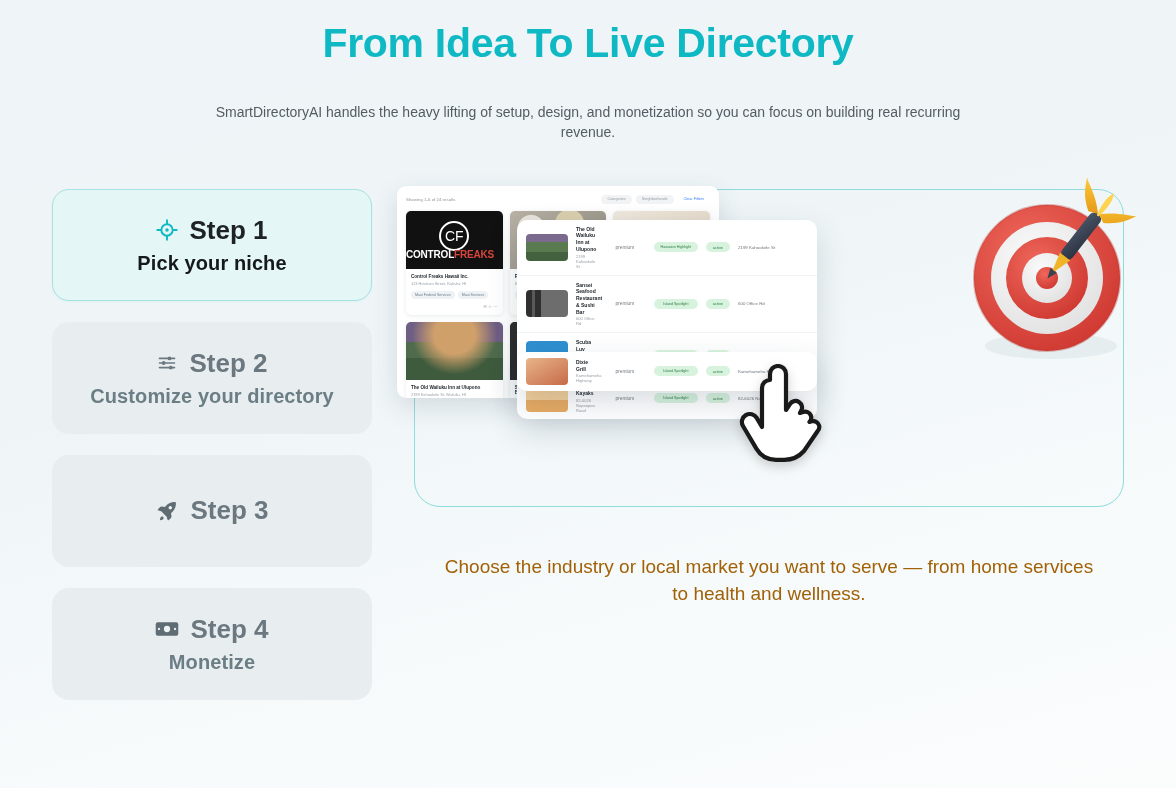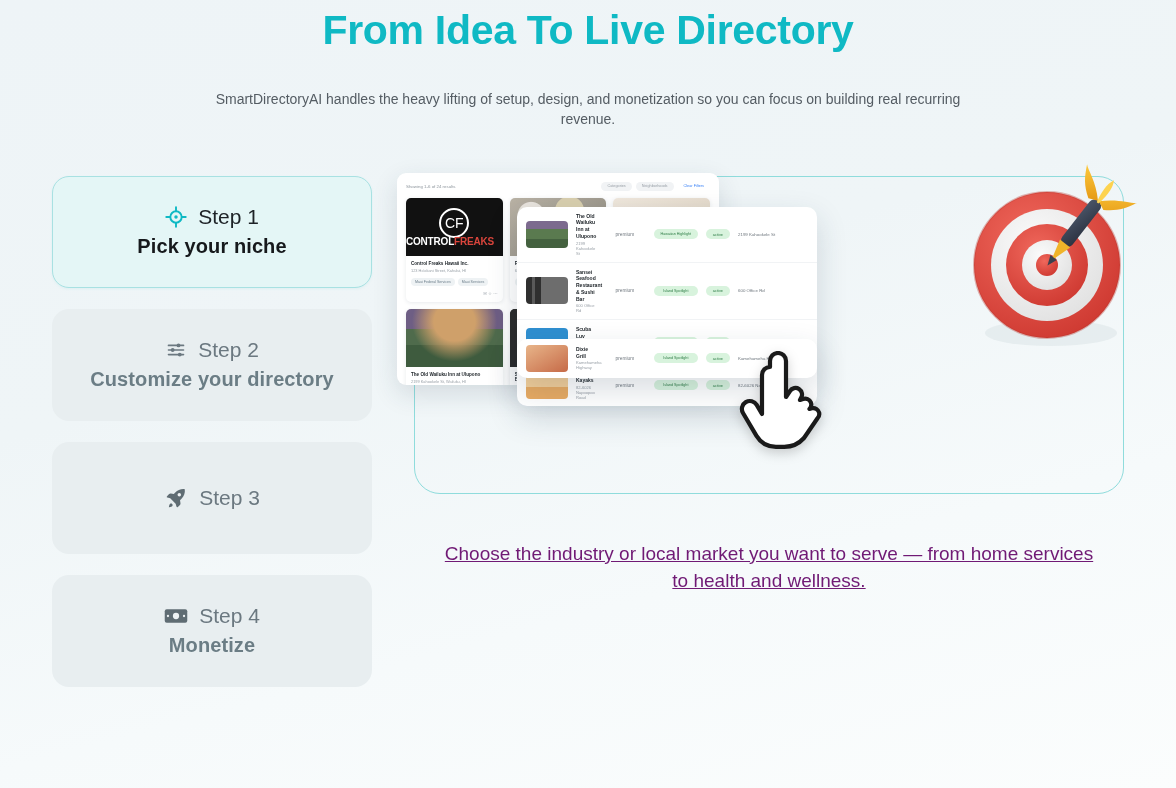--- a/index.html
+++ b/index.html
@@ -8,21 +8,21 @@
     width: 1176px;
     height: 788px;
     overflow: hidden;
     font-family: "Liberation Sans", sans-serif;
     background: linear-gradient(165deg, #eef4f7 0%, #eff5f7 40%, #f6fafb 70%, #fbfdfd 100%);
     position: relative;
   }
 
   
   .hero-head {
-    padding-top: 5px;
+    padding-top: 18px;
     text-align: center;
   }
   .hero-title {
     font-size: 41px;
     font-weight: bold;
     line-height: 1.22;
     letter-spacing: -0.3px;
   }
   .title-line-1 { color: #0fb9c4; display: block; }
   .title-line-2 { color: #17181b; display: block; }
@@ -70,23 +70,23 @@
     border: 1px solid #a8e1e2;
     box-shadow: 0 1px 3px rgba(15,185,196,0.08);
   }
 
   .step-row {
     display: flex;
     align-items: center;
     gap: 11px;
   }
   .step-num {
-    font-size: 21px;
+    font-size: 26px;
     color: #6b7880;
-    font-weight: normal;
+    font-weight: bold;
   }
   .step-card.active .step-num { color: #1d2226; }
 
   .step-label {
     font-size: 20px;
     font-weight: bold;
     color: #6b7d85;
     letter-spacing: 0.1px;
   }
   .step-card.active .step-label { color: #16191c; }
@@ -310,23 +310,22 @@
     right: -2px;
     top: 6px;
     width: 188px; height: 200px;
   }
 
   .illus-caption {
     margin-top: 46px;
     text-align: center;
     font-size: 19px;
     line-height: 1.45;
-    color: #701a75;
+    color: #a16207;
     padding: 0 22px;
-    text-decoration: underline;
   }
 </style>
 </head>
 <body>
 
 <div class="hero-head">
   <h1 class="hero-title">
     <span class="title-line-1">From Idea To Live Directory</span>
   </h1>
   <p class="hero-sub">SmartDirectoryAI handles the heavy lifting of setup, design, and monetization so you can focus on building real recurring revenue.</p>

